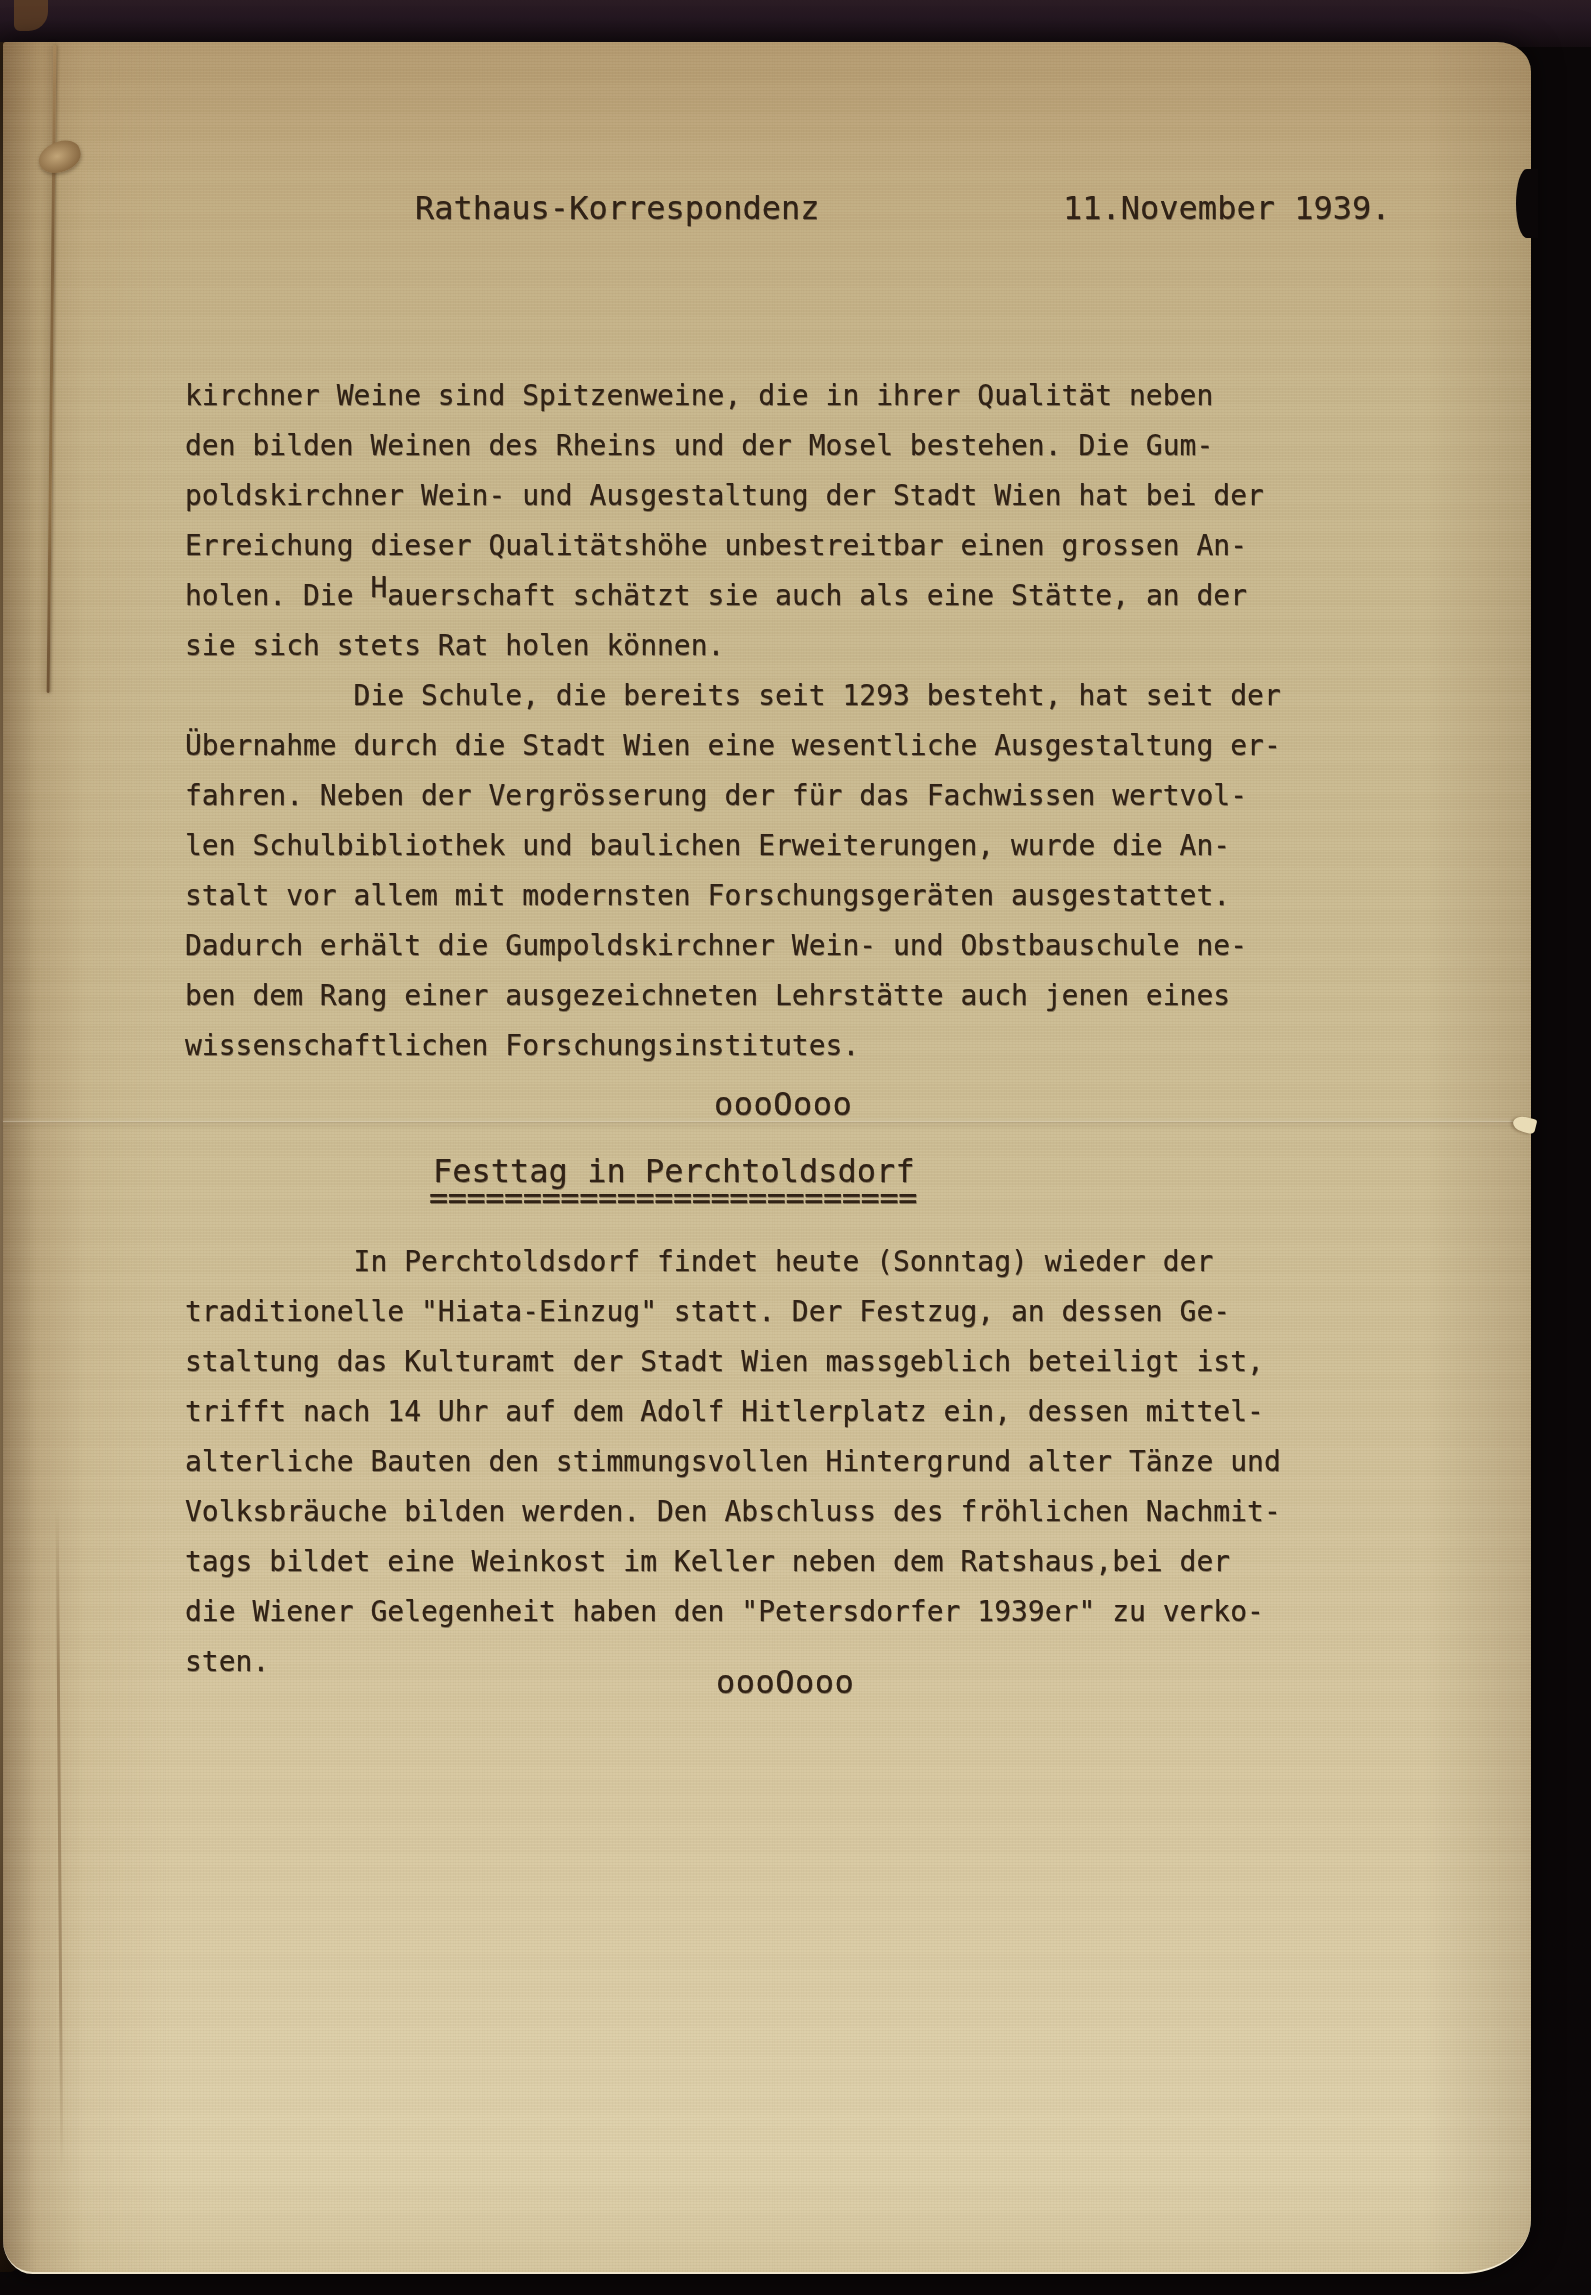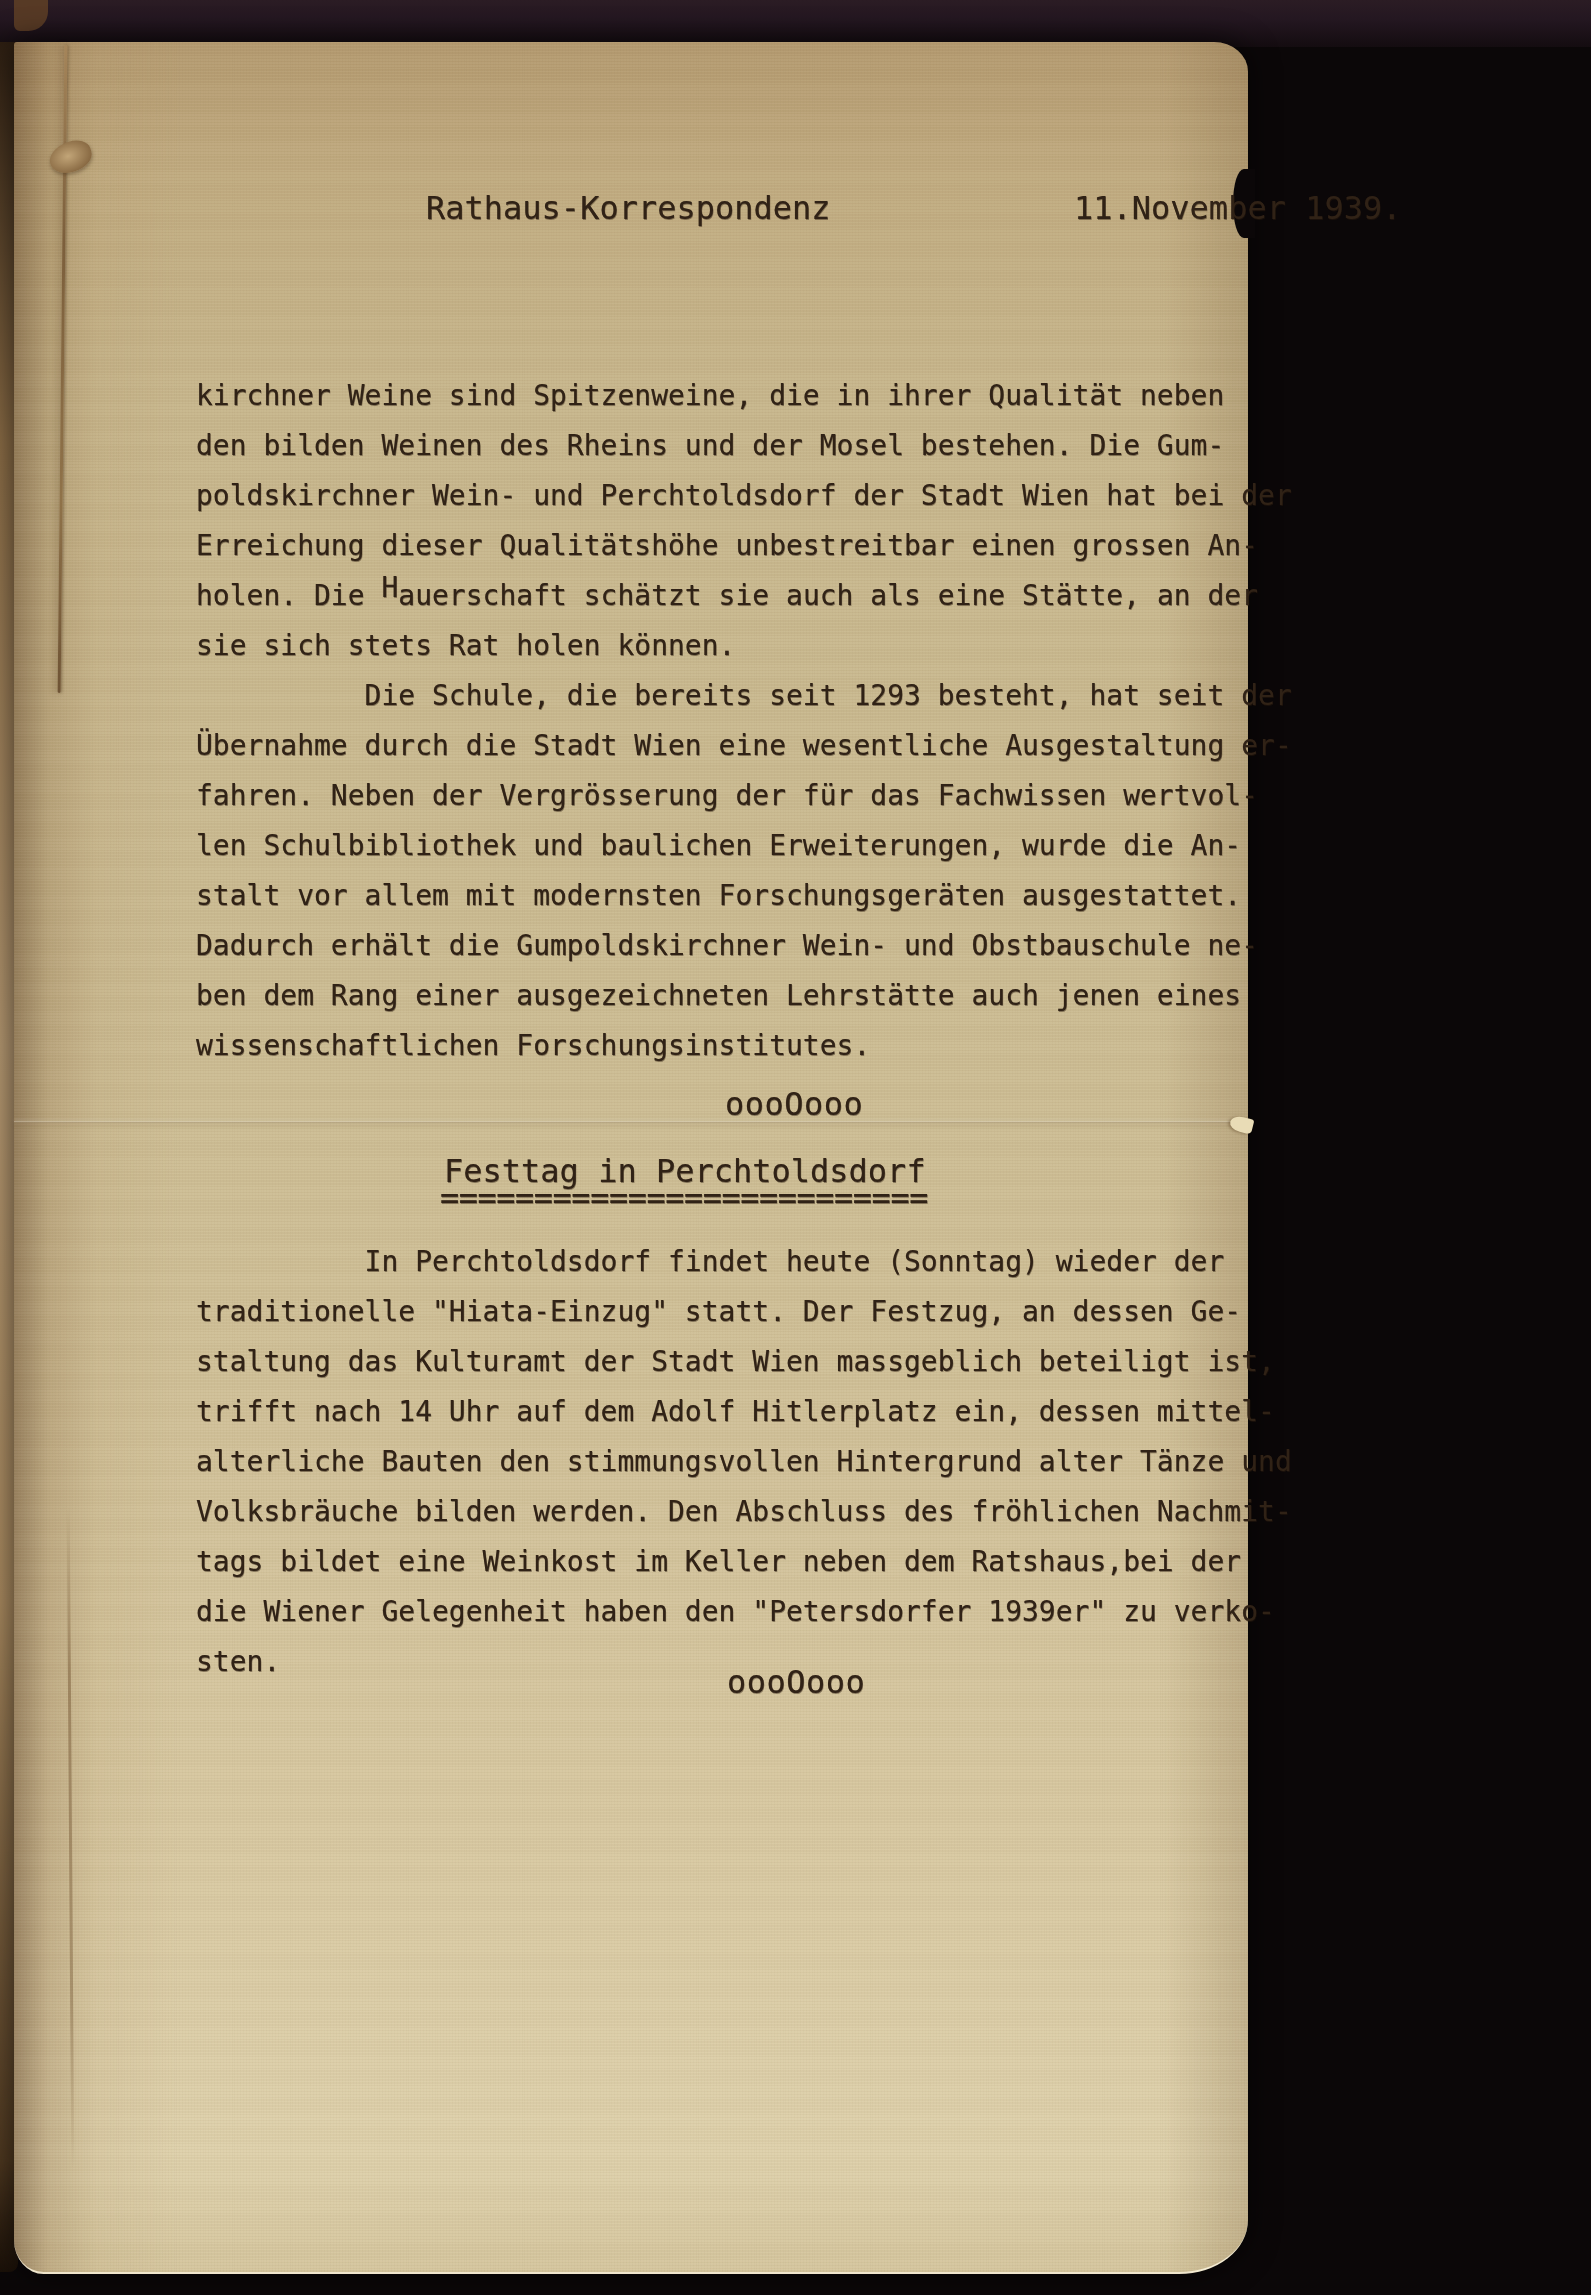--- a/index.html
+++ b/index.html
@@ -17,21 +17,21 @@
   .cloth-notch{
     position:absolute;left:13.8px;top:0;width:34px;height:31px;
     background:#5f4026;border-radius:0 0 19.6px 5.9px;opacity:.85;
   }
   .left-pages{
     position:absolute;left:0;top:42px;width:17.7px;height:2230px;
     background:linear-gradient(180deg,#2e1f12 0%,#8a6c46 18%,#b59871 45%,#a8895f 70%,#4e3820 95%,#1a1008 100%);
     border-radius:0 0 8.8px 0;
   }
   .page{
-    position:absolute;left:14px;top:42px;width:1234px;height:2230px;
+    position:absolute;left:3px;top:42px;width:1528px;height:2230px;
     background:
       linear-gradient(90deg,rgba(92,62,34,.5) 0px,rgba(133,101,62,.28) 34px,rgba(170,140,95,.12) 83px,rgba(0,0,0,0) 167px),
       linear-gradient(90deg,rgba(0,0,0,0) 93%,rgba(110,82,48,.22) 100%),
       linear-gradient(180deg,#b49a70 0%,#c1ac81 6%,#c8b78d 16%,#cbbb92 38%,#d0c098 60%,#d8c9a2 80%,#ded1ac 95%,#d5c69e 100%);
     border-radius:2.9px 34px 69px 29.5px / 2.9px 29.5px 54px 34px;
     border-bottom:2.5px solid rgba(250,243,221,.85);
     box-shadow:0 0 29.5px rgba(0,0,0,.65);
   }
   .texture{
     position:absolute;inset:0;pointer-events:none;
@@ -104,21 +104,21 @@
   <div class="crease"></div>
   <div class="edge-notch"></div>
   <div class="edge-tear"></div>
 
   <div class="hdr hdr-left ink">Rathaus-Korrespondenz</div>
   <div class="hdr hdr-right ink">11.November 1939.</div>
 
   <div class="textblock article1 ink">
     <div class="line">kirchner Weine sind Spitzenweine, die in ihrer Qualität neben</div>
     <div class="line">den bilden Weinen des Rheins und der Mosel bestehen. Die Gum-</div>
-    <div class="line">poldskirchner Wein- und Perchtoldsdorf der Stadt Wien hat bei der</div>
+    <div class="line">poldskirchner Wein- und Ausgestaltung der Stadt Wien hat bei der</div>
     <div class="line">Erreichung dieser Qualitätshöhe unbestreitbar einen grossen An-</div>
     <div class="line"><span>holen. Die </span><span class="raised">H</span><span>auerschaft schätzt sie auch als eine Stätte, an der</span></div>
     <div class="line">sie sich stets Rat holen können.</div>
     <div class="line">          Die Schule, die bereits seit 1293 besteht, hat seit der</div>
     <div class="line">Übernahme durch die Stadt Wien eine wesentliche Ausgestaltung er-</div>
     <div class="line">fahren. Neben der Vergrösserung der für das Fachwissen wertvol-</div>
     <div class="line">len Schulbibliothek und baulichen Erweiterungen, wurde die An-</div>
     <div class="line">stalt vor allem mit modernsten Forschungsgeräten ausgestattet.</div>
     <div class="line">Dadurch erhält die Gumpoldskirchner Wein- und Obstbauschule ne-</div>
     <div class="line">ben dem Rang einer ausgezeichneten Lehrstätte auch jenen eines</div>

